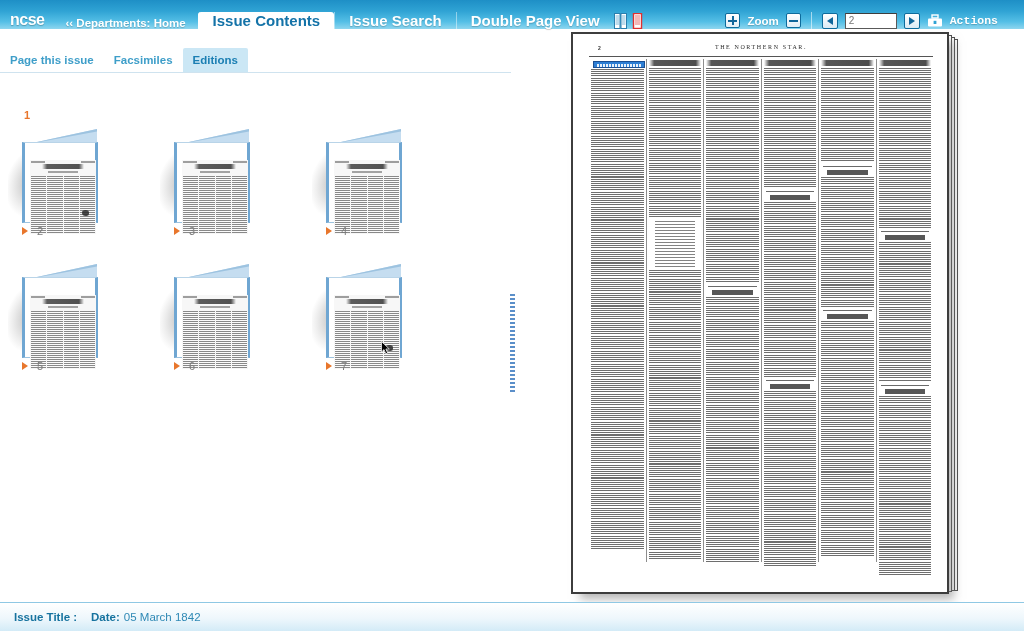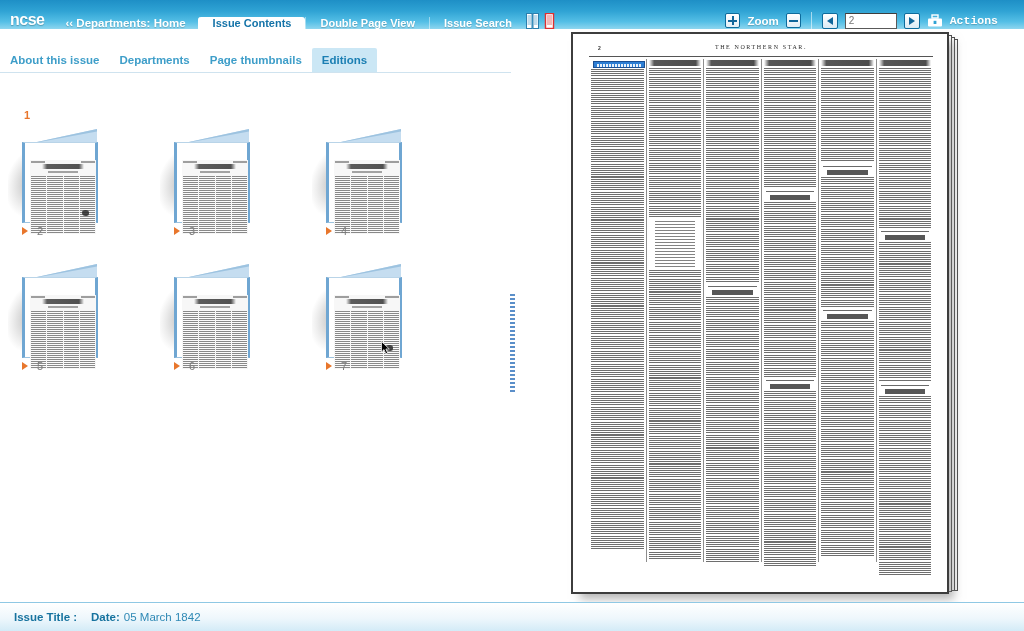--- a/index.html
+++ b/index.html
@@ -23,21 +23,21 @@
     text-shadow: 0 1px 1px rgba(0,0,0,0.25);
   }
   .navlink {
     display: flex; align-items: center; padding: 0 12px;
     color: #ffffff; font-size: 11.5px; font-weight: bold;
     white-space: nowrap; cursor: pointer;
     text-shadow: 0 1px 1px rgba(0,0,0,0.2);
   }
   .navtab {
     display: flex; align-items: center; padding: 0 14px;
-    font-size: 11px; font-weight: bold; white-space: nowrap; cursor: pointer;
+    font-size: 15px; font-weight: bold; white-space: nowrap; cursor: pointer;
     color: #ffffff; text-shadow: 0 1px 1px rgba(0,0,0,0.2);
     border-left: 1px solid rgba(255,255,255,0.45);
   }
   .navtab.active {
     background: #ffffff; color: #1473a8; text-shadow: none;
     border-left: 1px solid #ffffff;
     border-top-left-radius: 3px; border-top-right-radius: 3px;
   }
   #dpv-wrap { display:flex; align-items:center; gap:4px; padding-right: 10px; }
   .pgicon { width: 13px; height: 16px; display:block; }
@@ -202,24 +202,24 @@
 
 <div id="topbar">
   <div id="logo">ncse</div>
 
   <div class="navlink">‹‹ Departments: Home</div>
 
   <div class="navtab active">
     <span>Issue Contents</span>
   </div>
   <div class="navtab">
+    <span>Issue Search</span>
+  </div>
+  <div class="navtab">
     <span>Double Page View</span>
-  </div>
-  <div class="navtab">
-    <span>Issue Search</span>
   </div>
 
   <div id="dpv-wrap">
     <svg class="pgicon" viewBox="0 0 13 16">
       <rect x="0.5" y="0.5" width="5.5" height="15" fill="#ffffff" stroke="#2a7fae"></rect>
       <rect x="7" y="0.5" width="5.5" height="15" fill="#ffffff" stroke="#2a7fae"></rect>
       <g stroke="#7fb8d8">
           <line x1="1.5" y1="3" x2="5" y2="3"></line>
           <line x1="1.5" y1="5" x2="5" y2="5"></line>
           <line x1="1.5" y1="7" x2="5" y2="7"></line>
@@ -267,27 +267,24 @@
       <rect x="6.6" y="7.8" width="2.8" height="3.2" fill="#2fa3d4"></rect>
     </svg>
     <span class="tb-label" id="actions-btn">Actions</span>
   </div>
 </div>
 
 <div id="leftpanel">
 
   <div id="subtabs">
     <div class="subtab">
-      <span>About this issue</span>
+      <span>Page this issue</span>
     </div>
     <div class="subtab">
-      <span>Departments</span>
-    </div>
-    <div class="subtab">
-      <span>Page thumbnails</span>
+      <span>Facsimiles</span>
     </div>
     <div class="subtab active">
       <span>Editions</span>
     </div>
   </div>
   <div id="subtab-rule"></div>
 
   <div id="thumbgrid">
 
     <div class="thumbrow">

